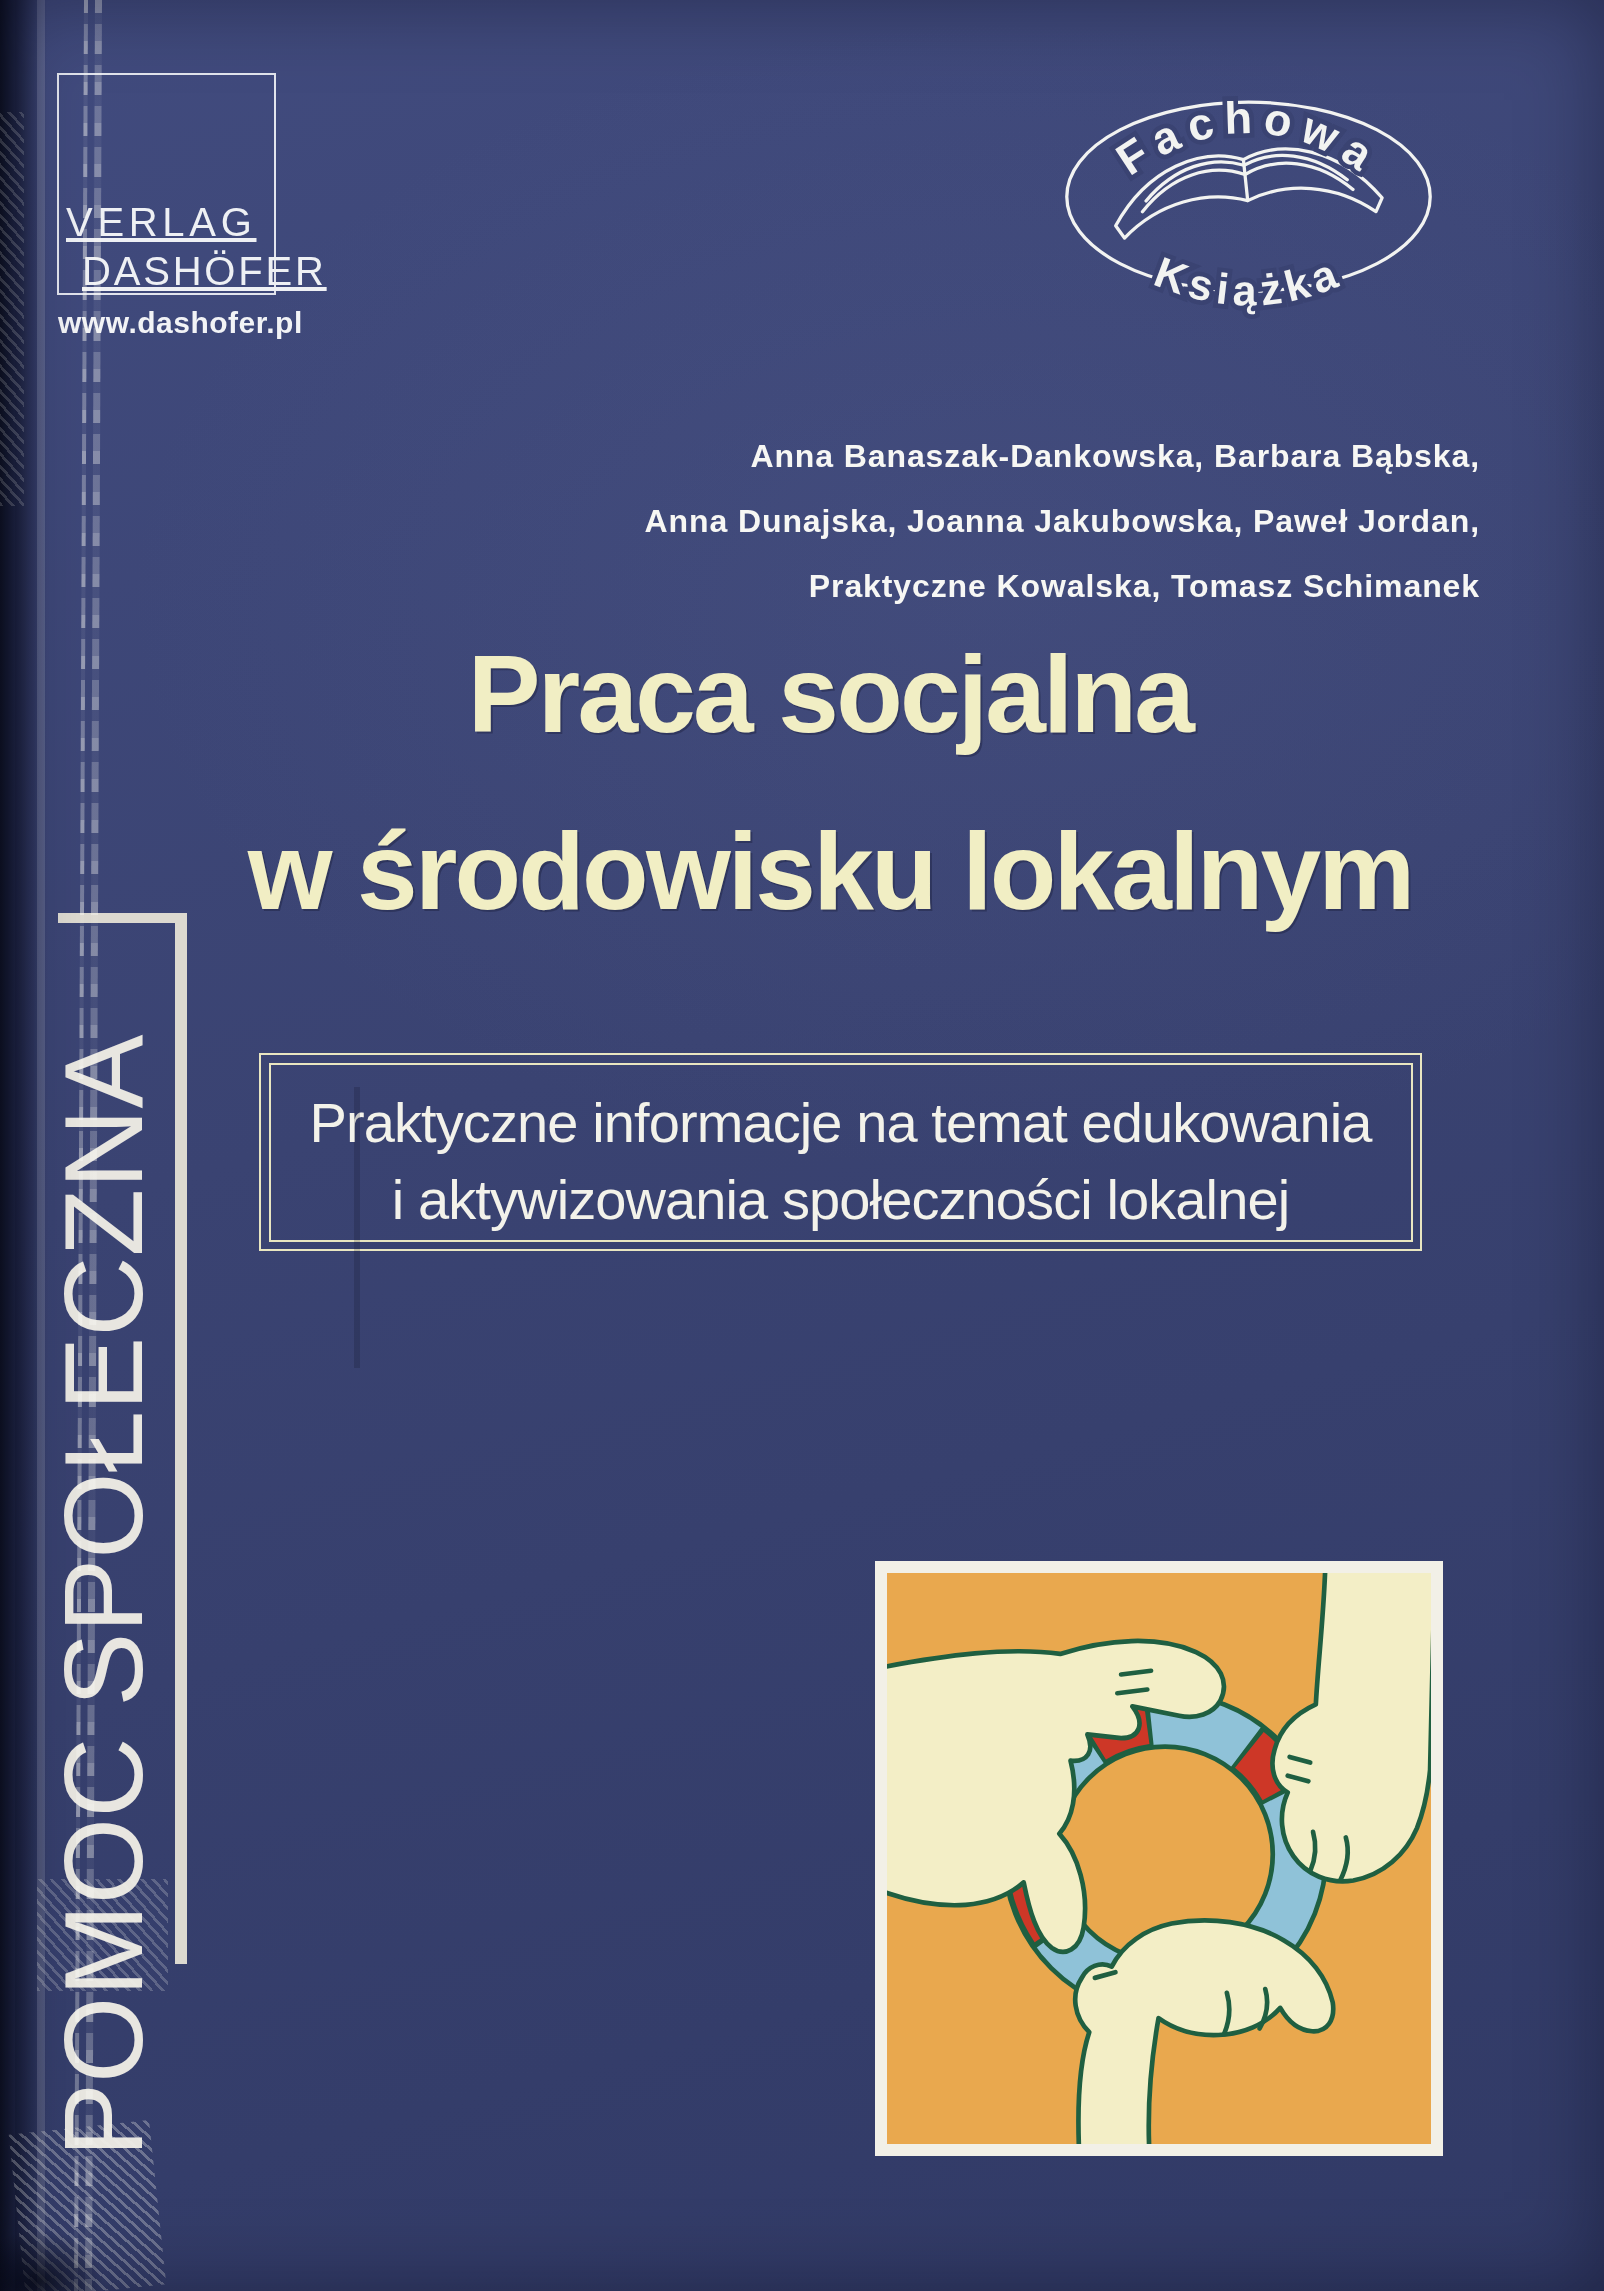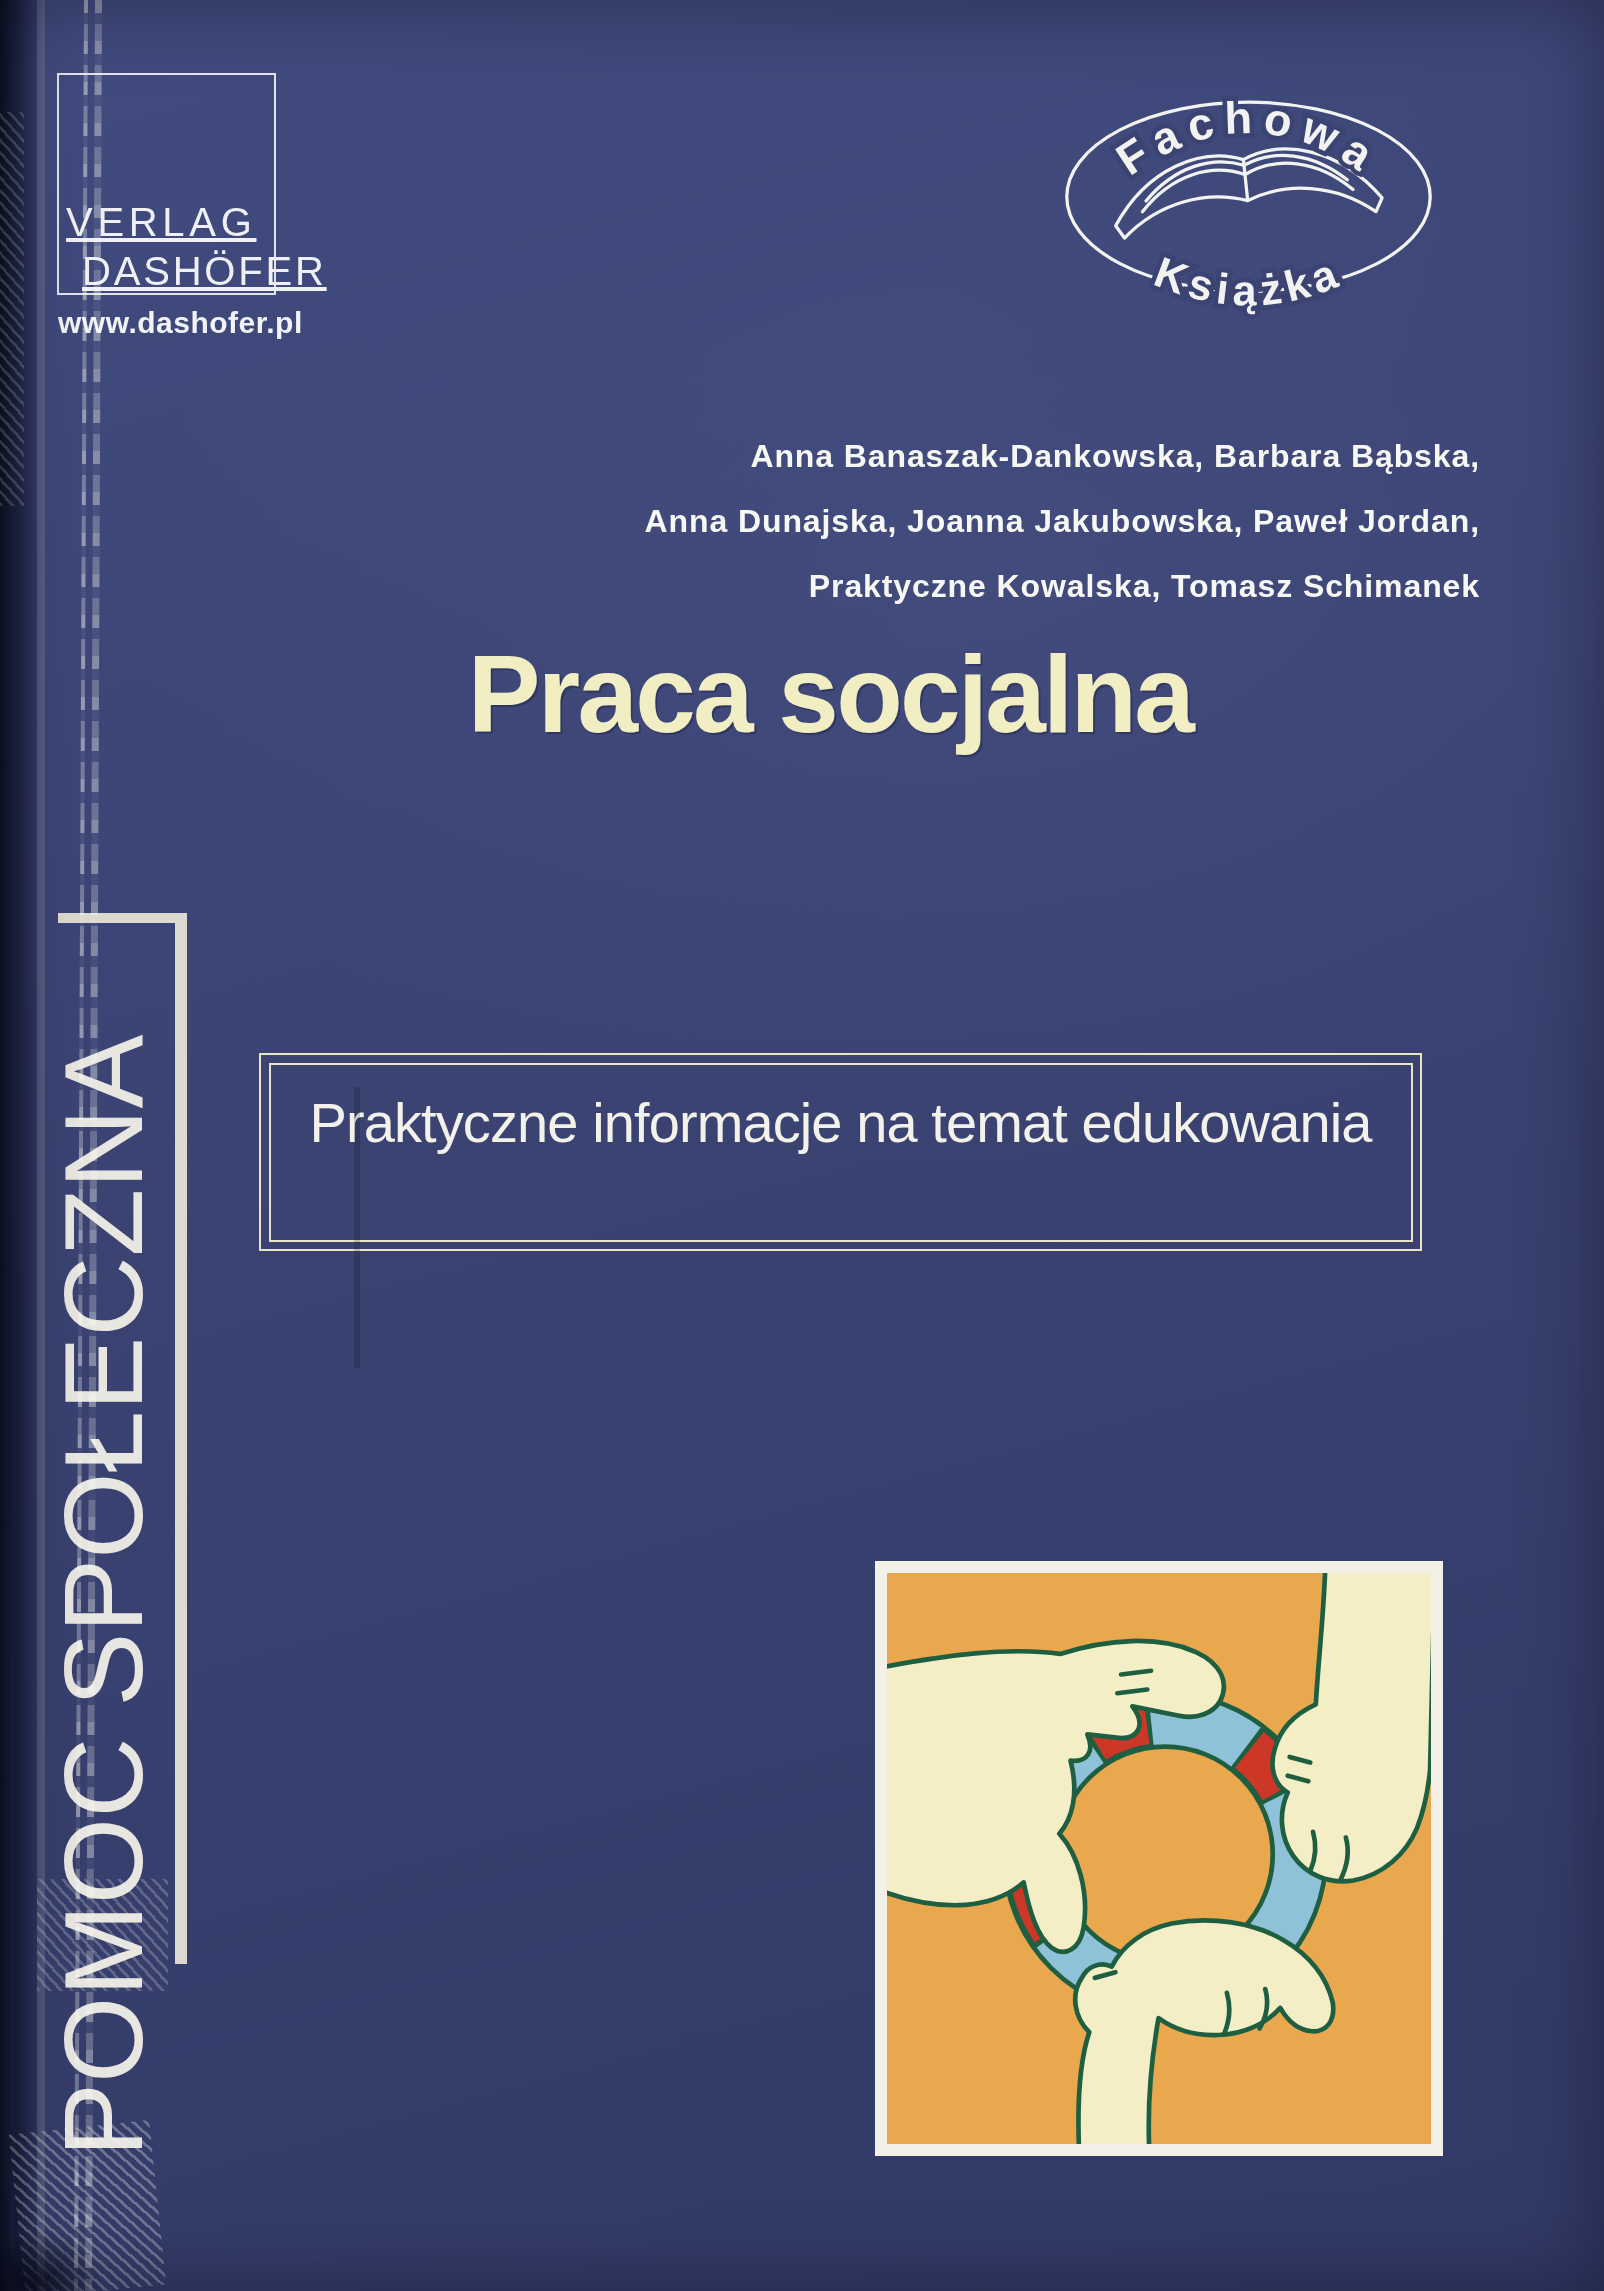--- a/index.html
+++ b/index.html
@@ -92,25 +92,27 @@
     </text>
   </svg>
 
   <div class="abs authors">
     <div>Anna Banaszak-Dankowska, Barbara Bąbska,</div>
     <div>Anna Dunajska, Joanna Jakubowska, Paweł Jordan,</div>
     <div>Praktyczne Kowalska, Tomasz Schimanek</div>
   </div>
 
   <div class="abs title-line title1">Praca socjalna</div>
+  <div class="abs title-line title2">w środowisku lokalnym</div>
 
   <div class="abs sub-box">
     <div class="sub-inner"></div>
     <div class="sub-text">
       <div>Praktyczne informacje na temat edukowania</div>
+      <div>i aktywizowania społeczności lokalnej</div>
     </div>
   </div>
 
   <div class="abs bracket-h"></div>
   <div class="abs bracket-v"></div>
   <div class="abs series-label">POMOC SPOŁECZNA</div>
 
   <div class="abs illo">
     <svg width="544" height="571" viewBox="0 0 581 609">
       <rect x="0" y="0" width="581" height="609" fill="#e9a84e"></rect>

